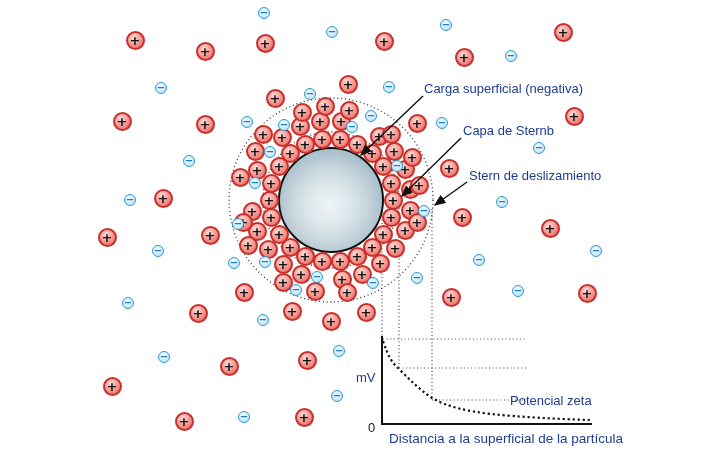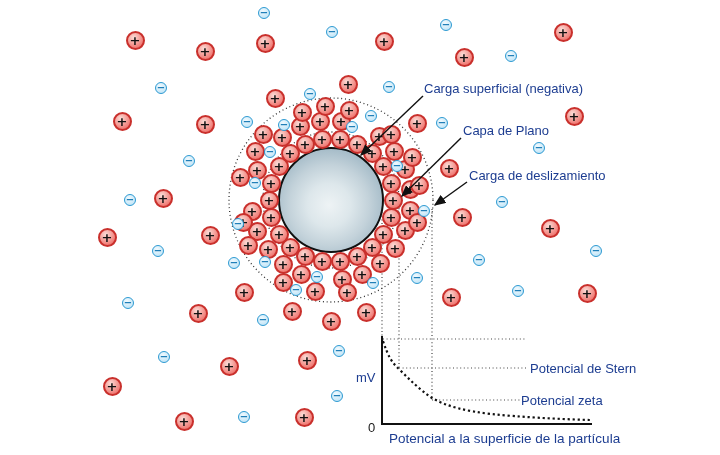--- a/index.html
+++ b/index.html
@@ -194,22 +194,21 @@
       <marker id="ah" markerWidth="9" markerHeight="7" refX="7.5" refY="3.5" orient="auto">
         <path d="M0,0 L8.5,3.5 L0,7 z" fill="#111"></path>
       </marker>
     </defs>
     <line x1="423" y1="96" x2="361" y2="155" stroke="#111" stroke-width="1.4" marker-end="url(#ah)"></line>
     <line x1="461" y1="138" x2="402" y2="196" stroke="#111" stroke-width="1.4" marker-end="url(#ah)"></line>
     <line x1="467" y1="182" x2="435" y2="205" stroke="#111" stroke-width="1.4" marker-end="url(#ah)"></line>
   </svg>
 
   <div class="lbl" style="left:424px; top:81px;">Carga superficial (negativa)</div>
-  <div class="lbl" style="left:463px; top:123px;">Capa de Plano</div>
-  <div class="lbl" style="left:469px; top:168px;">Carga de deslizamiento</div>
-
-  <div class="lbl" style="left:530px; top:361px;">Potencial de Stern</div>
-  <div class="lbl" style="left:521px; top:393px;">Potencial zeta</div>
+  <div class="lbl" style="left:463px; top:123px;">Capa de Sternb</div>
+  <div class="lbl" style="left:469px; top:168px;">Stern de deslizamiento</div>
+
+  <div class="lbl" style="left:510px; top:393px;">Potencial zeta</div>
 
   <div class="lbl axis-lbl" style="left:356px; top:370px;">mV</div>
   <div class="lbl" id="origin-label" style="left:368px; top:420px;">0</div>
-  <div class="lbl axis-lbl" style="left:389px; top:431px; font-size:13.5px;">Potencial a la superficie de la partícula</div>
+  <div class="lbl axis-lbl" style="left:389px; top:431px; font-size:13.5px;">Distancia a la superficial de la partícula</div>
 </div>
 
 </body></html>

